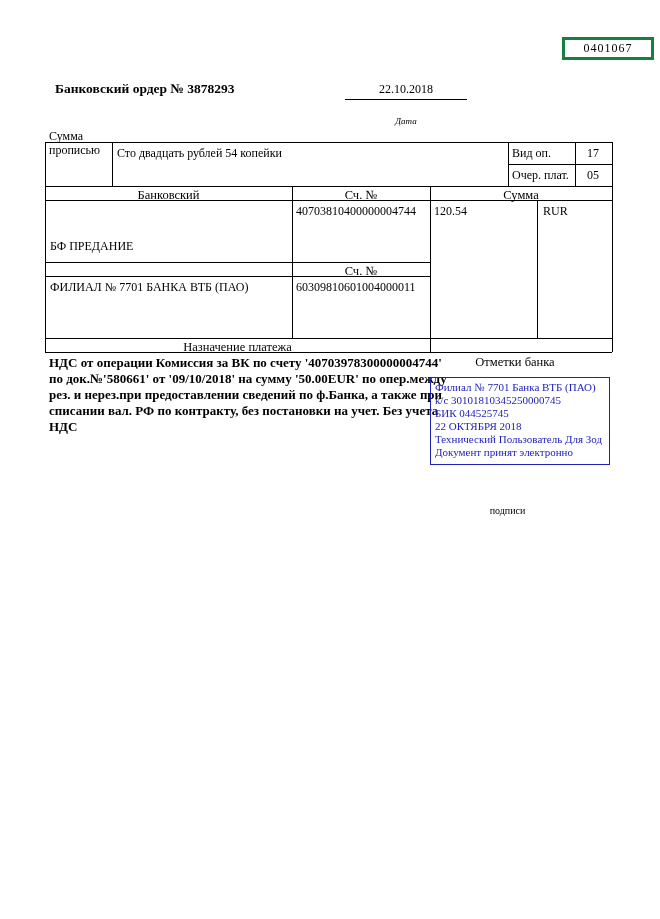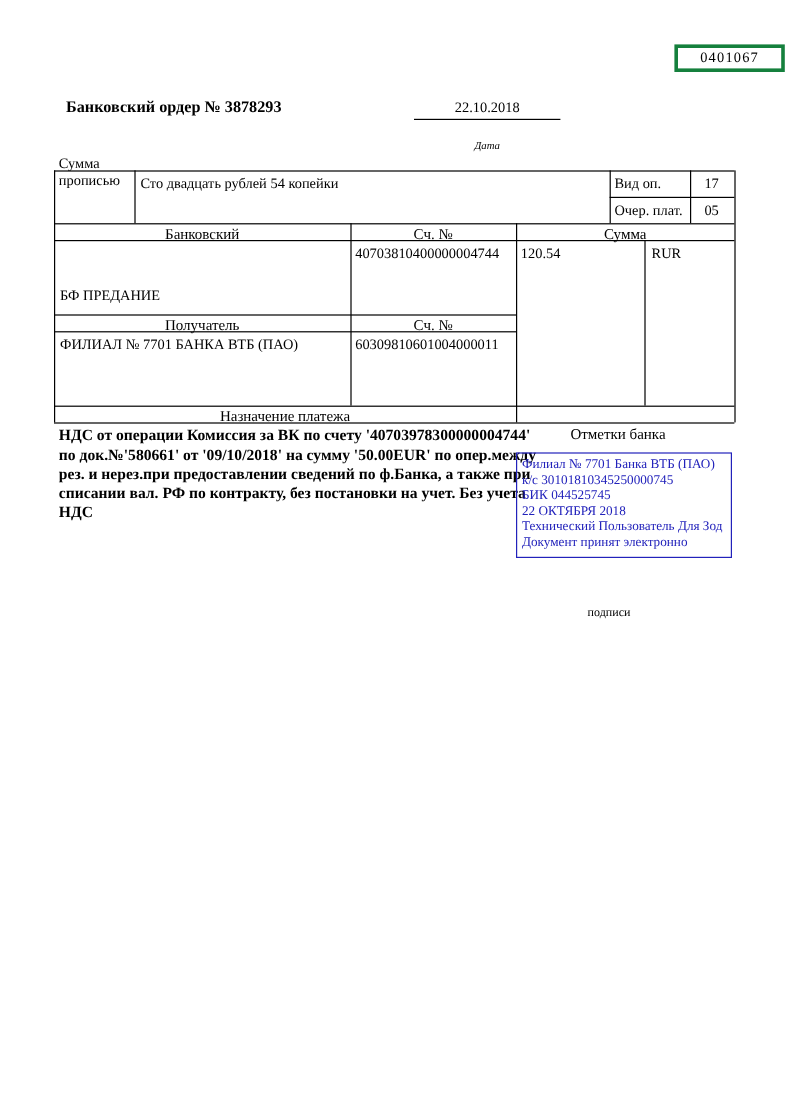--- a/index.html
+++ b/index.html
@@ -76,21 +76,20 @@
 
   <div class="t s125 c" style="left:45px;top:188px;width:247px;">Банковский</div>
   <div class="t s125 c" style="left:292px;top:188px;width:138px;">Сч. №</div>
   <div class="t s125 c" style="left:430px;top:188px;width:182px;">Сумма</div>
 
   <div class="t" style="left:50px;top:204px;margin-top:35px;">БФ ПРЕДАНИЕ</div>
   <div class="t" style="left:296px;top:204px;">40703810400000004744</div>
   <div class="t" style="left:434px;top:204px;">120.54</div>
   <div class="t" style="left:543px;top:204px;">RUR</div>
 
-  <div class="t s125 c" style="left:45px;top:264px;width:247px;">Получатель</div>
   <div class="t s125 c" style="left:292px;top:264px;width:138px;">Сч. №</div>
 
   <div class="t" style="left:50px;top:280px;">ФИЛИАЛ № 7701 БАНКА ВТБ (ПАО)</div>
   <div class="t" style="left:296px;top:280px;">60309810601004000011</div>
 
   <div class="t s125 c" style="left:45px;top:340px;width:385px;">Назначение платежа</div>
 
   <div class="purpose">НДС от операции Комиссия за ВК по счету '40703978300000004744' по док.№'580661' от '09/10/2018' на сумму '50.00EUR' по опер.между рез. и нерез.при предоставлении сведений по ф.Банка, а также при списании вал. РФ по контракту, без постановки на учет. Без учета НДС</div>
 
   <div class="t s125 c" style="left:430px;top:355px;width:170px;">Отметки банка</div>

